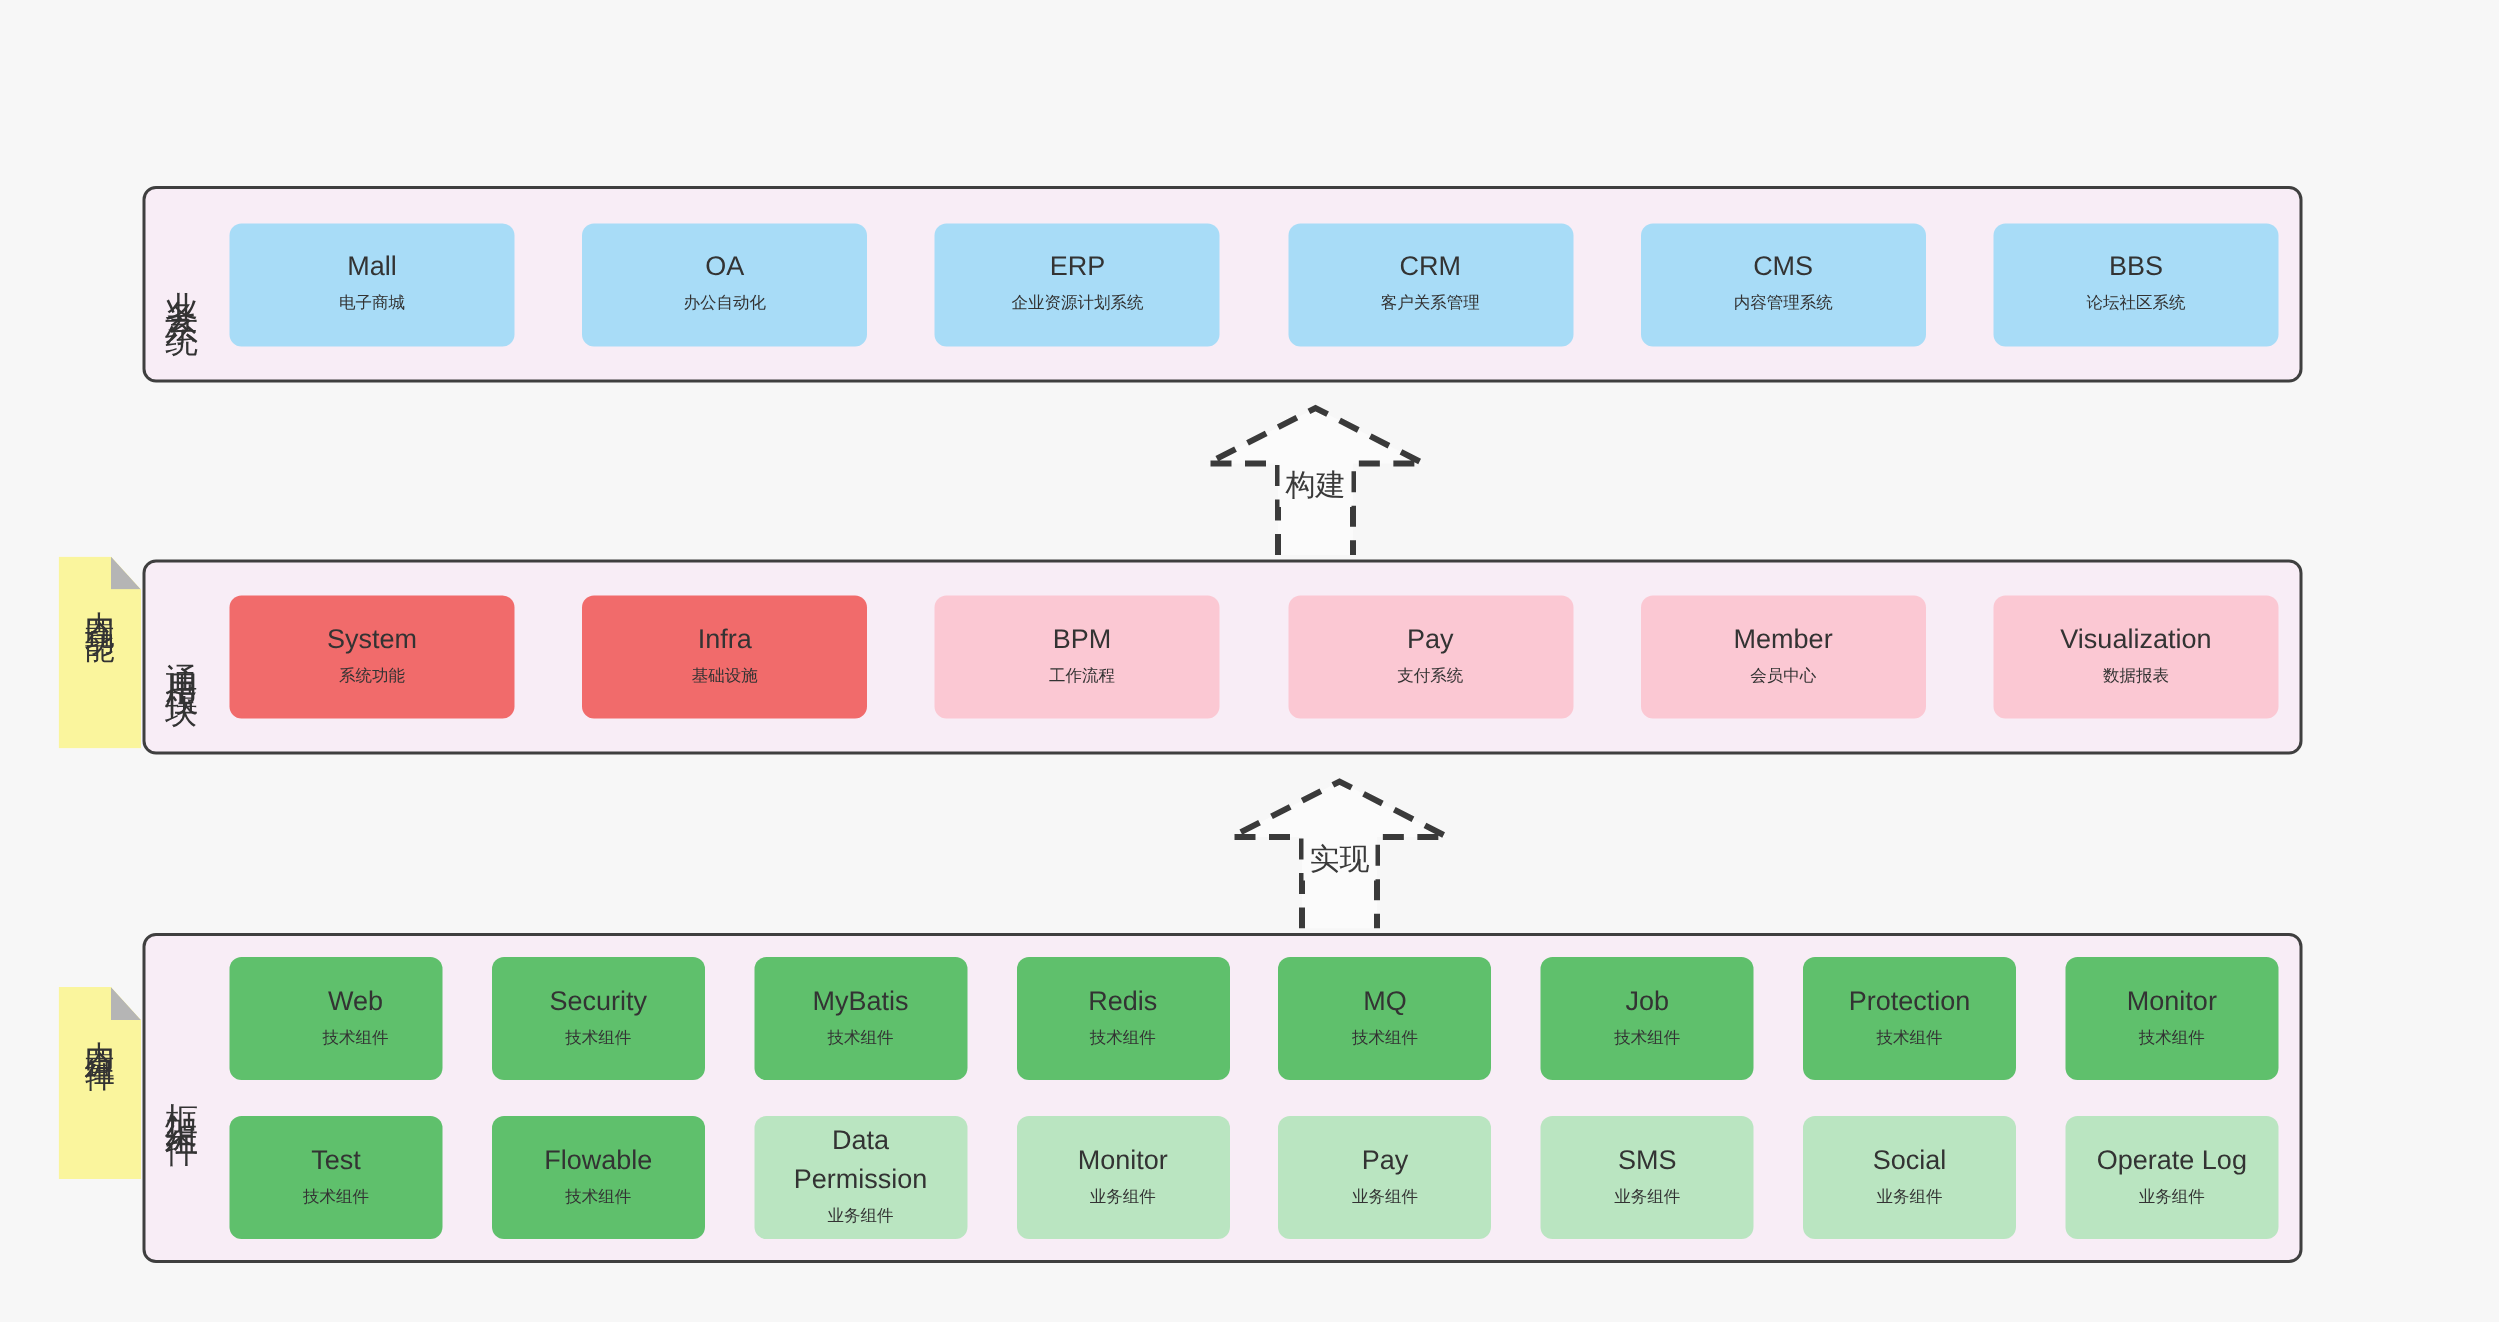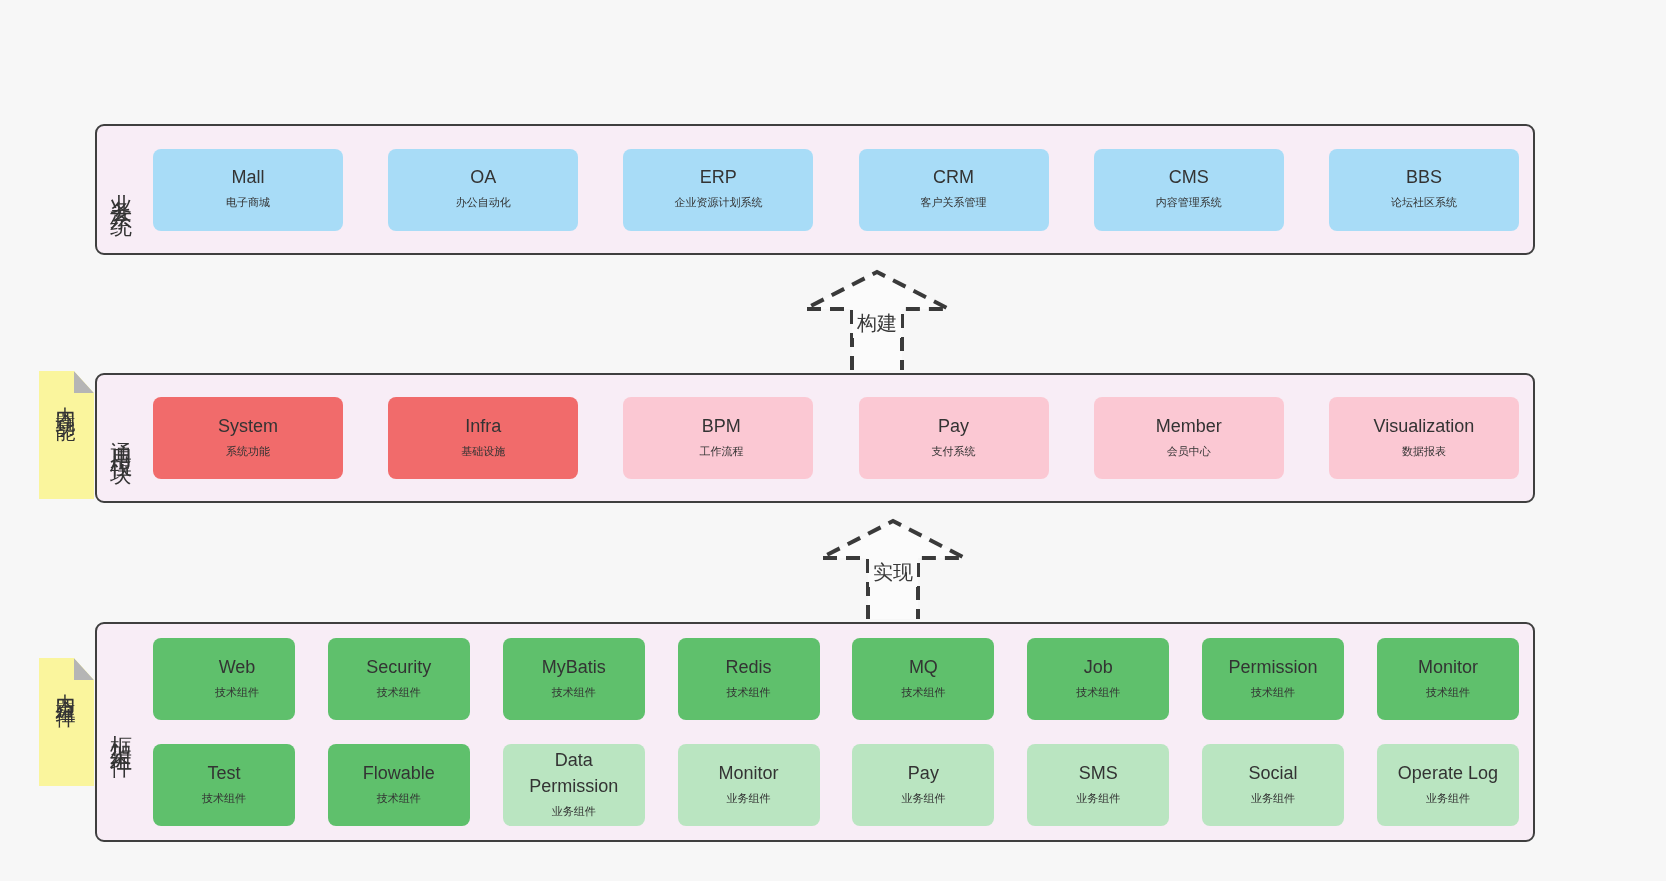--- a/index.html
+++ b/index.html
@@ -228,21 +228,21 @@
           </div>
           <div class="box" style="background: var(--green);">
             <div class="box-name">MQ</div>
             <div class="box-desc">技术组件</div>
           </div>
           <div class="box" style="background: var(--green);">
             <div class="box-name">Job</div>
             <div class="box-desc">技术组件</div>
           </div>
           <div class="box" style="background: var(--green);">
-            <div class="box-name">Permission</div>
+            <div class="box-name">Protection</div>
             <div class="box-desc">技术组件</div>
           </div>
           <div class="box" style="background: var(--green);">
             <div class="box-name">Monitor</div>
             <div class="box-desc">技术组件</div>
           </div>
         </div>
       <div class="row" data-size="w8">
           <div class="box" style="background: var(--green); text-align: right;">
             <div class="box-name">Test</div>

